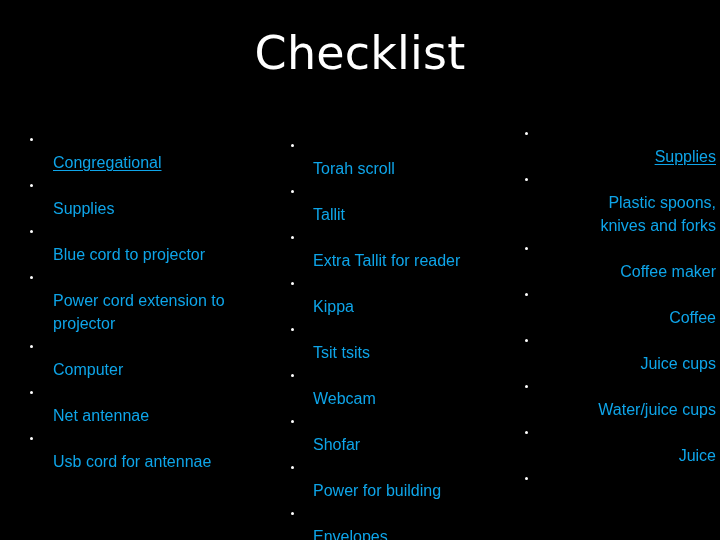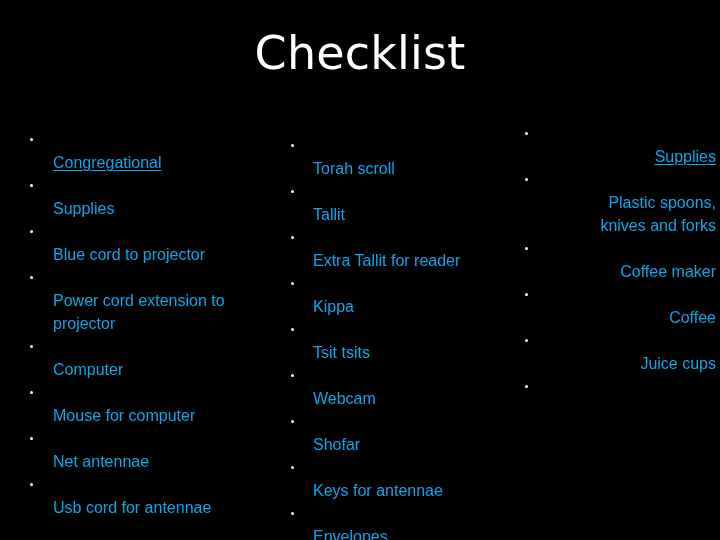--- a/index.html
+++ b/index.html
@@ -123,23 +123,20 @@
         <li class="bullet-item">
           <span class="bullet-text">Blue cord to projector</span>
         </li>
         <li class="bullet-item">
           <span class="bullet-text">Power cord extension to projector</span>
         </li>
         <li class="bullet-item">
           <span class="bullet-text">Computer</span>
         </li>
         <li class="bullet-item">
-          <span class="bullet-text">Mouse for computer</span>
-        </li>
-        <li class="bullet-item">
           <span class="bullet-text">Net antennae</span>
         </li>
         <li class="bullet-item">
           <span class="bullet-text">Usb cord for antennae</span>
         </li>
 
       </ul>
     </div>
 
     <div class="col col-2">
@@ -159,21 +156,21 @@
         <li class="bullet-item">
           <span class="bullet-text">Tsit tsits</span>
         </li>
         <li class="bullet-item">
           <span class="bullet-text">Webcam</span>
         </li>
         <li class="bullet-item">
           <span class="bullet-text">Shofar</span>
         </li>
         <li class="bullet-item">
-          <span class="bullet-text">Keys for antennae</span>
+          <span class="bullet-text">Power for building</span>
         </li>
         <li class="bullet-item">
           <span class="bullet-text">Envelopes</span>
         </li>
 
       </ul>
     </div>
 
     <div class="col col-3">
       <ul class="bullet-list">
@@ -187,20 +184,26 @@
         <li class="bullet-item">
           <span class="bullet-text">Coffee maker</span>
         </li>
         <li class="bullet-item">
           <span class="bullet-text">Coffee</span>
         </li>
         <li class="bullet-item">
           <span class="bullet-text">Juice cups</span>
         </li>
         <li class="bullet-item">
+          <span class="bullet-text">Water/juice cups</span>
+        </li>
+        <li class="bullet-item">
+          <span class="bullet-text">Juice</span>
+        </li>
+        <li class="bullet-item">
           
         </li>
 
       </ul>
     </div>
 
   </div>
 </div>
 
 </body></html>

